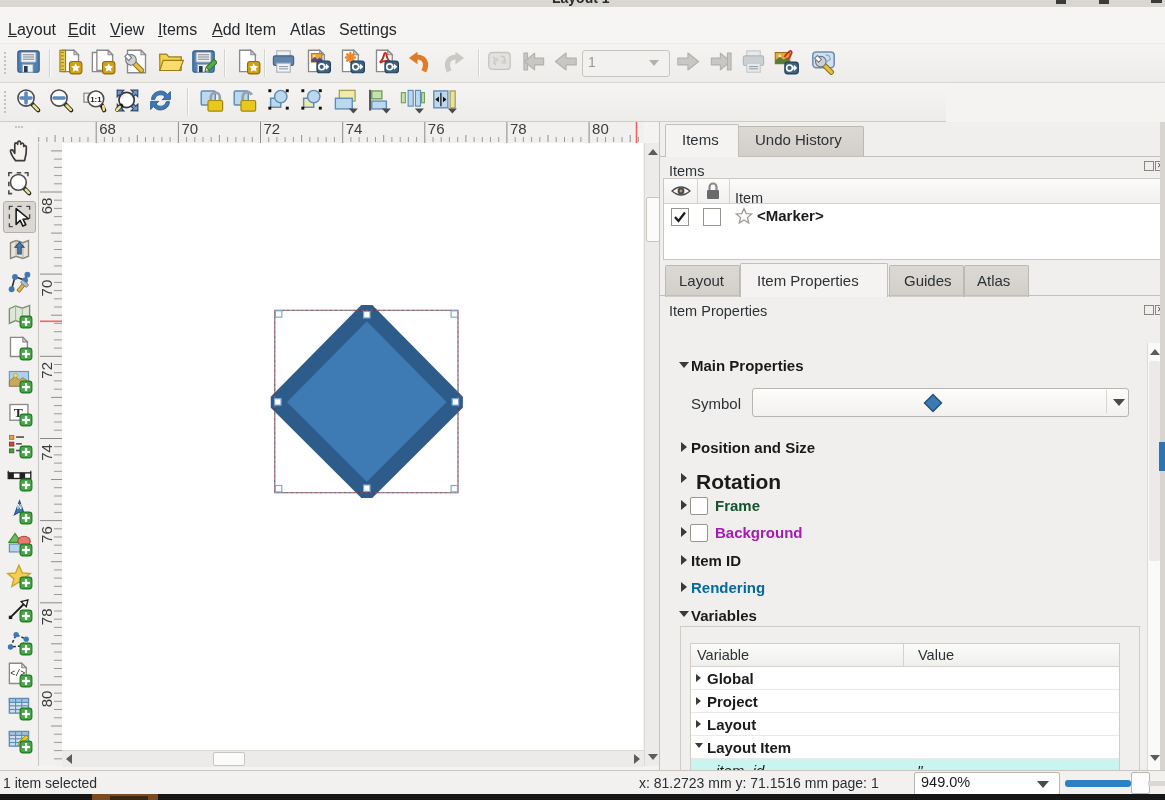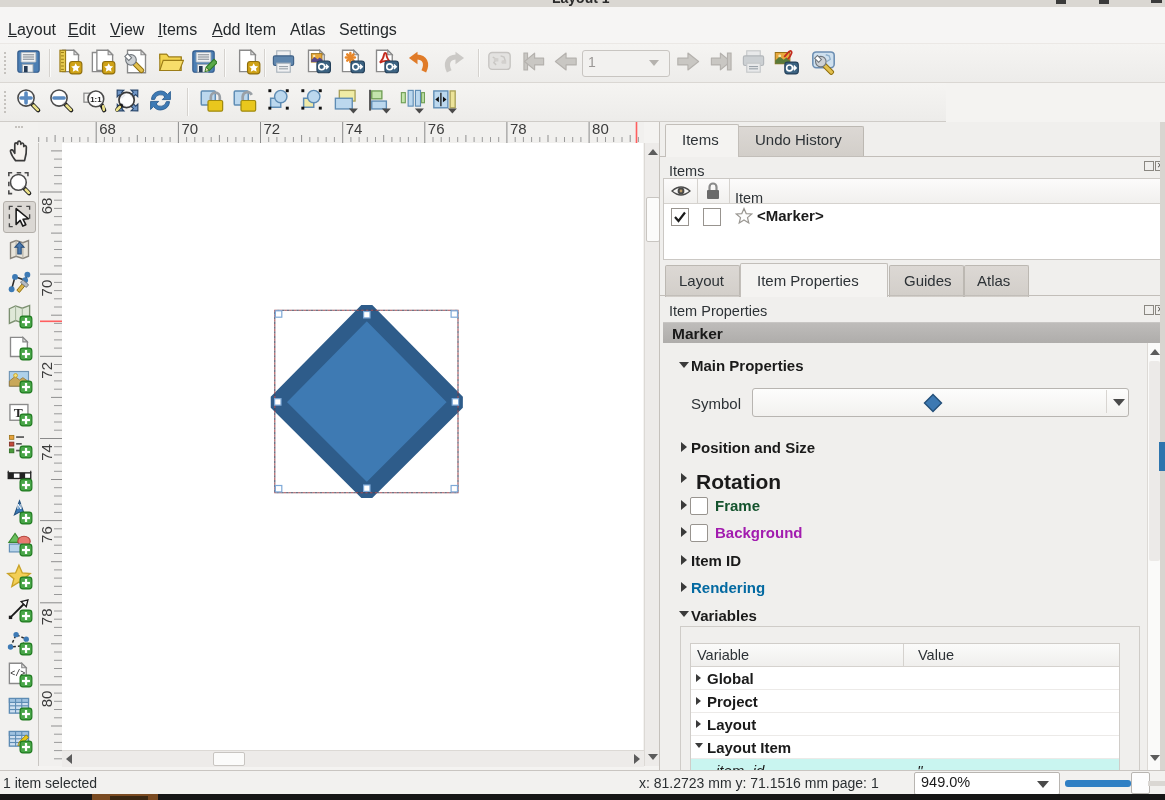--- a/index.html
+++ b/index.html
@@ -702,23 +702,20 @@
   <div class="abs" style="left:19px;top:150px;font-size:15px;color:#2d3236;">Layout</div>
   <div class="abs" style="left:97px;top:150px;font-size:15px;color:#2d3236;z-index:4;">Item Properties</div>
   <div class="abs" style="left:244px;top:150px;font-size:15px;color:#2d3236;">Guides</div>
   <div class="abs" style="left:317px;top:150px;font-size:15px;color:#2d3236;">Atlas</div>
   <div class="abs" style="left:0px;top:173px;width:504px;height:1px;background:#c2beb9;"></div>
 
   <div class="abs" style="left:9px;top:181px;font-size:14.5px;color:#2d3236;">Item Properties</div>
   <div class="abs" style="left:484px;top:183px;width:8px;height:8px;border:1px solid #8a8781;background:#f0efed;"></div>
   <div class="abs" style="left:495px;top:183px;width:8px;height:8px;border:1px solid #8a8781;background:#f0efed;font-size:8px;line-height:8px;text-align:center;color:#55524e;">✕</div>
 
-  <div class="abs" style="left:3px;top:200px;width:501px;height:21px;background:linear-gradient(#bebcba,#aeacaa);border-top:1px solid #c8c6c4;">
-    <div class="abs" style="left:9px;top:2px;font-size:15.5px;font-weight:bold;color:#1a1a1a;">Marker</div>
-  </div>
 
   <div class="abs" style="left:3px;top:221px;width:484px;height:427px;background:#f0efed;" id="props">
     <div class="abs" style="left:16px;top:19px;width:0;height:0;border-left:5px solid transparent;border-right:5px solid transparent;border-top:6px solid #3a3a3a;"></div>
     <div class="abs" style="left:28px;top:14px;font-size:15px;font-weight:bold;color:#1a1a1a;">Main Properties</div>
 
     <div class="abs" style="left:28px;top:52px;font-size:15px;color:#2d3236;">Symbol</div>
     <div class="abs" style="left:89px;top:45px;width:375px;height:27px;background:linear-gradient(#fdfdfc,#f2f1ef);border:1px solid #b8b5b1;border-radius:3px;">
       <svg class="abs" style="left:170px;top:4px" width="20" height="20" viewBox="0 0 20 20">
         <polygon points="10,1.5 18.5,10 10,18.5 1.5,10" fill="#3d79b2" stroke="#234f79" stroke-width="1.4"></polygon>
       </svg>

